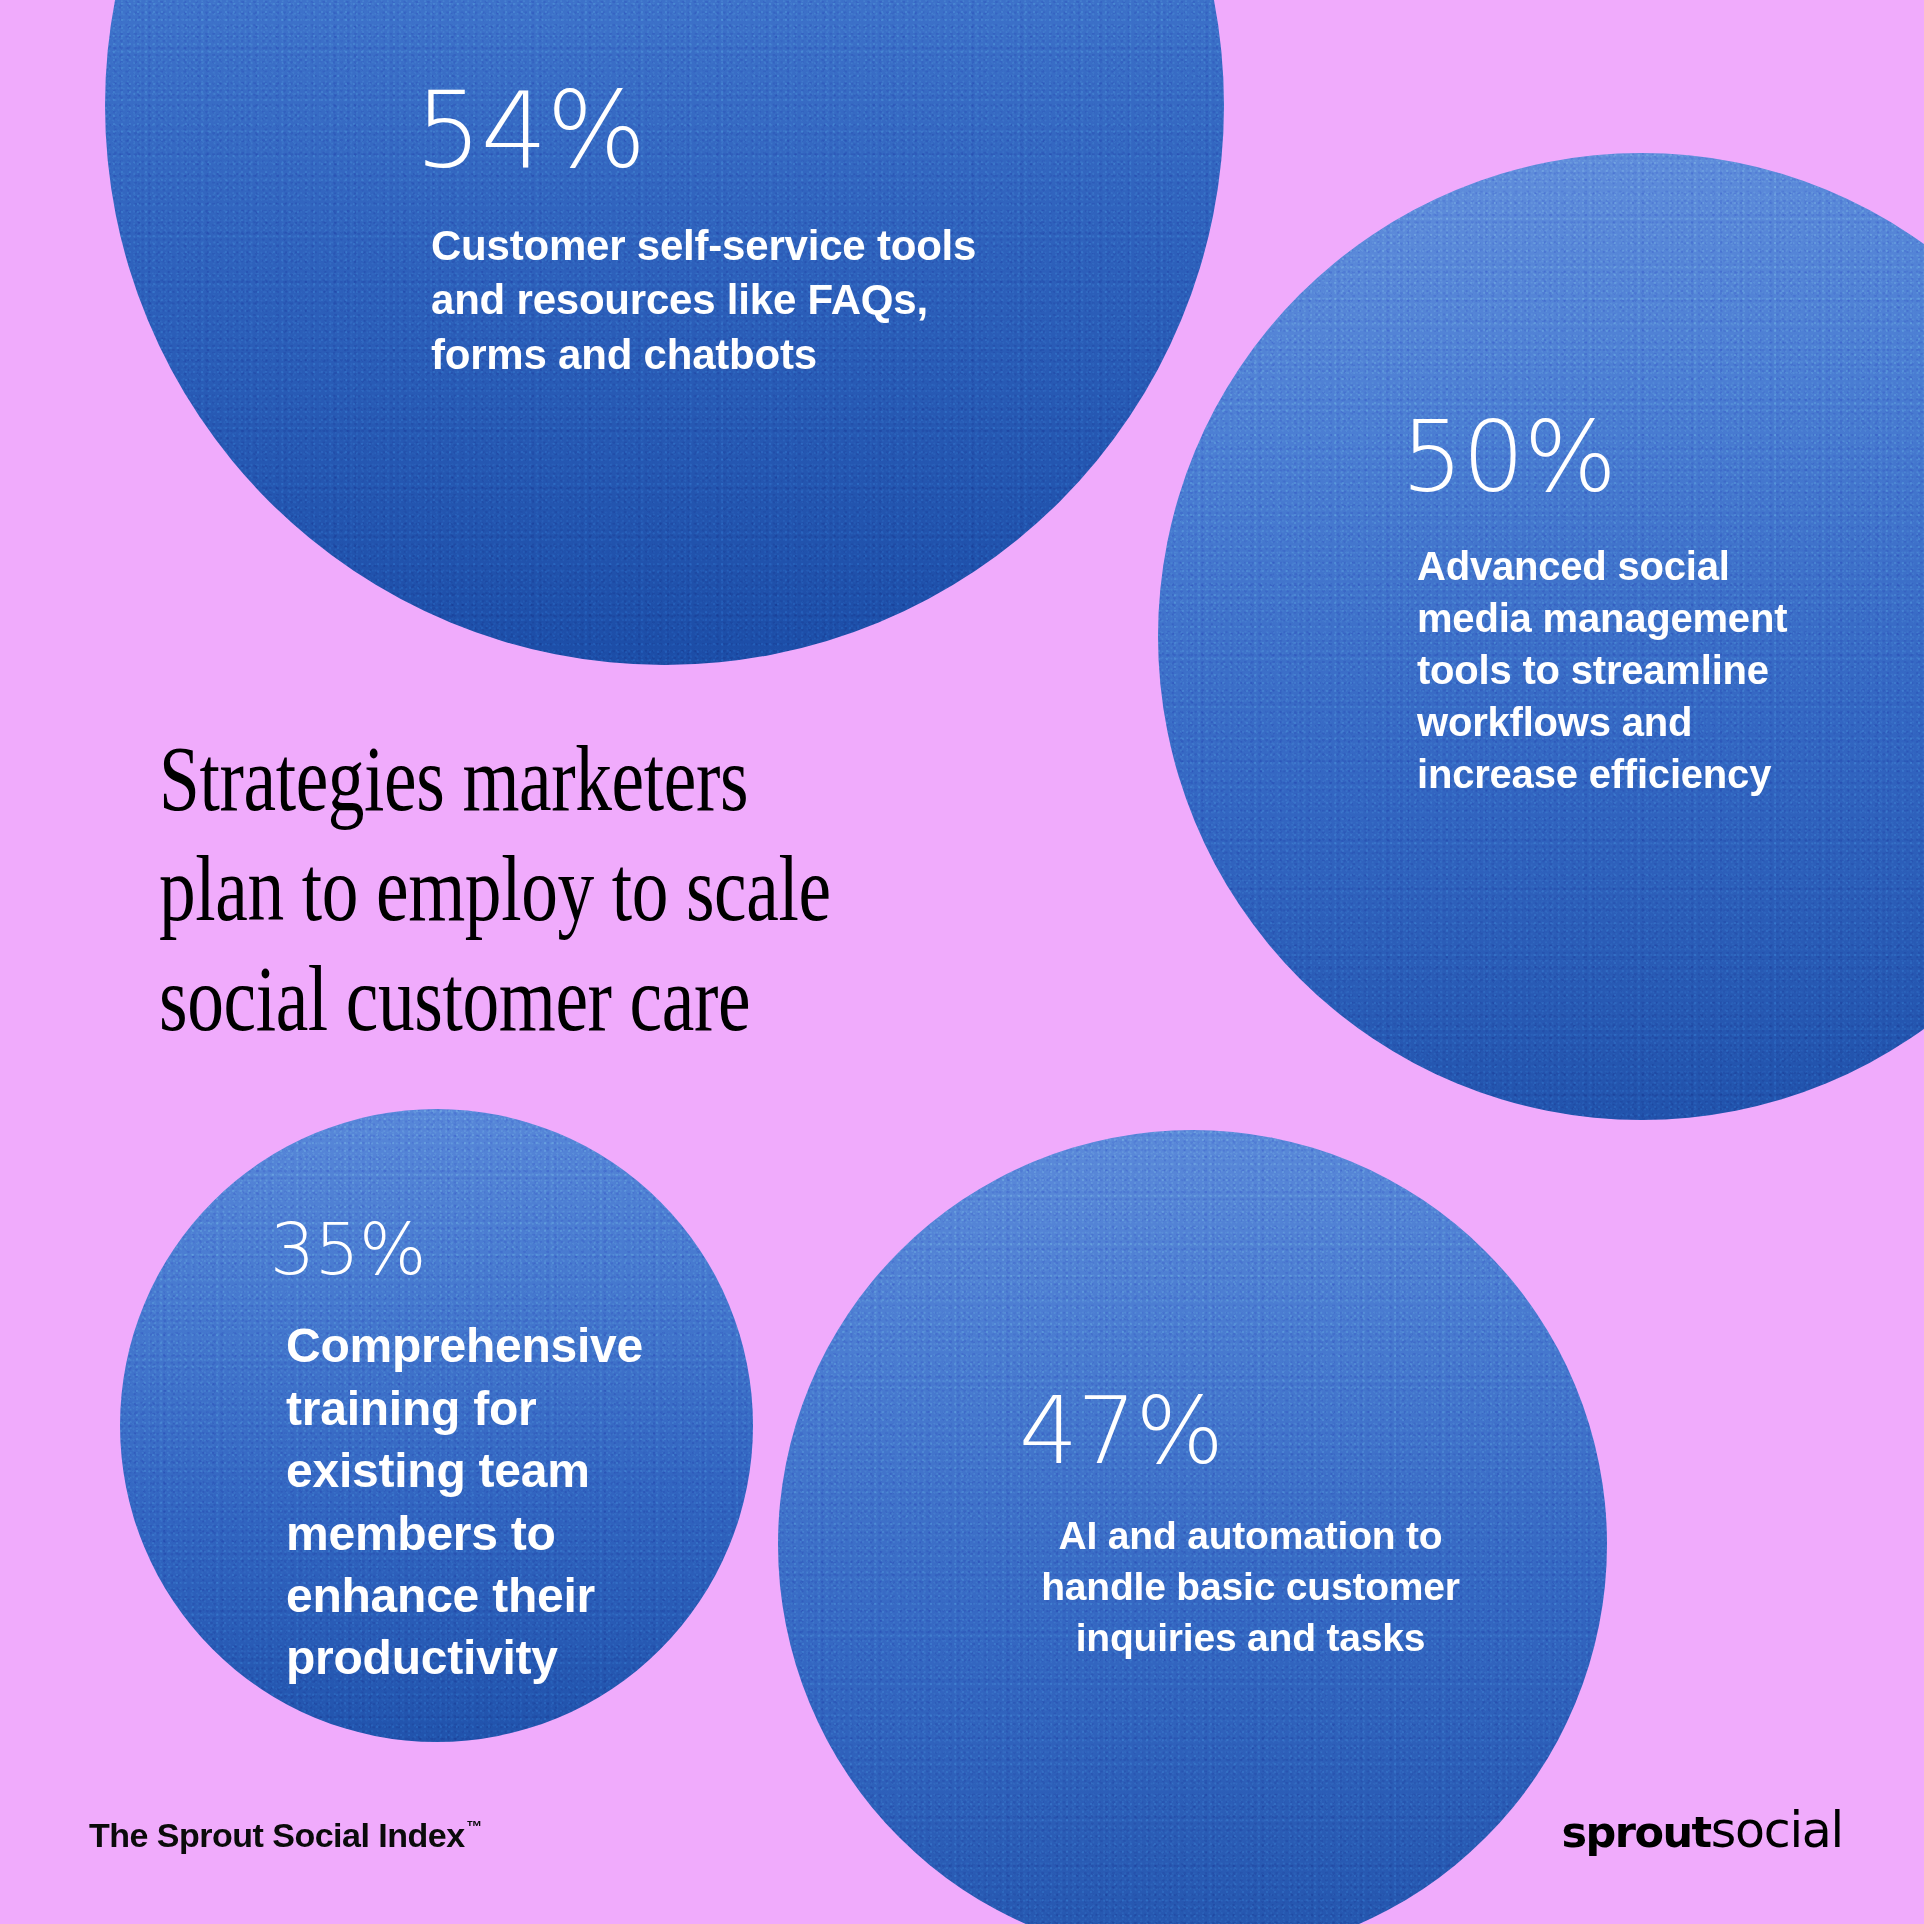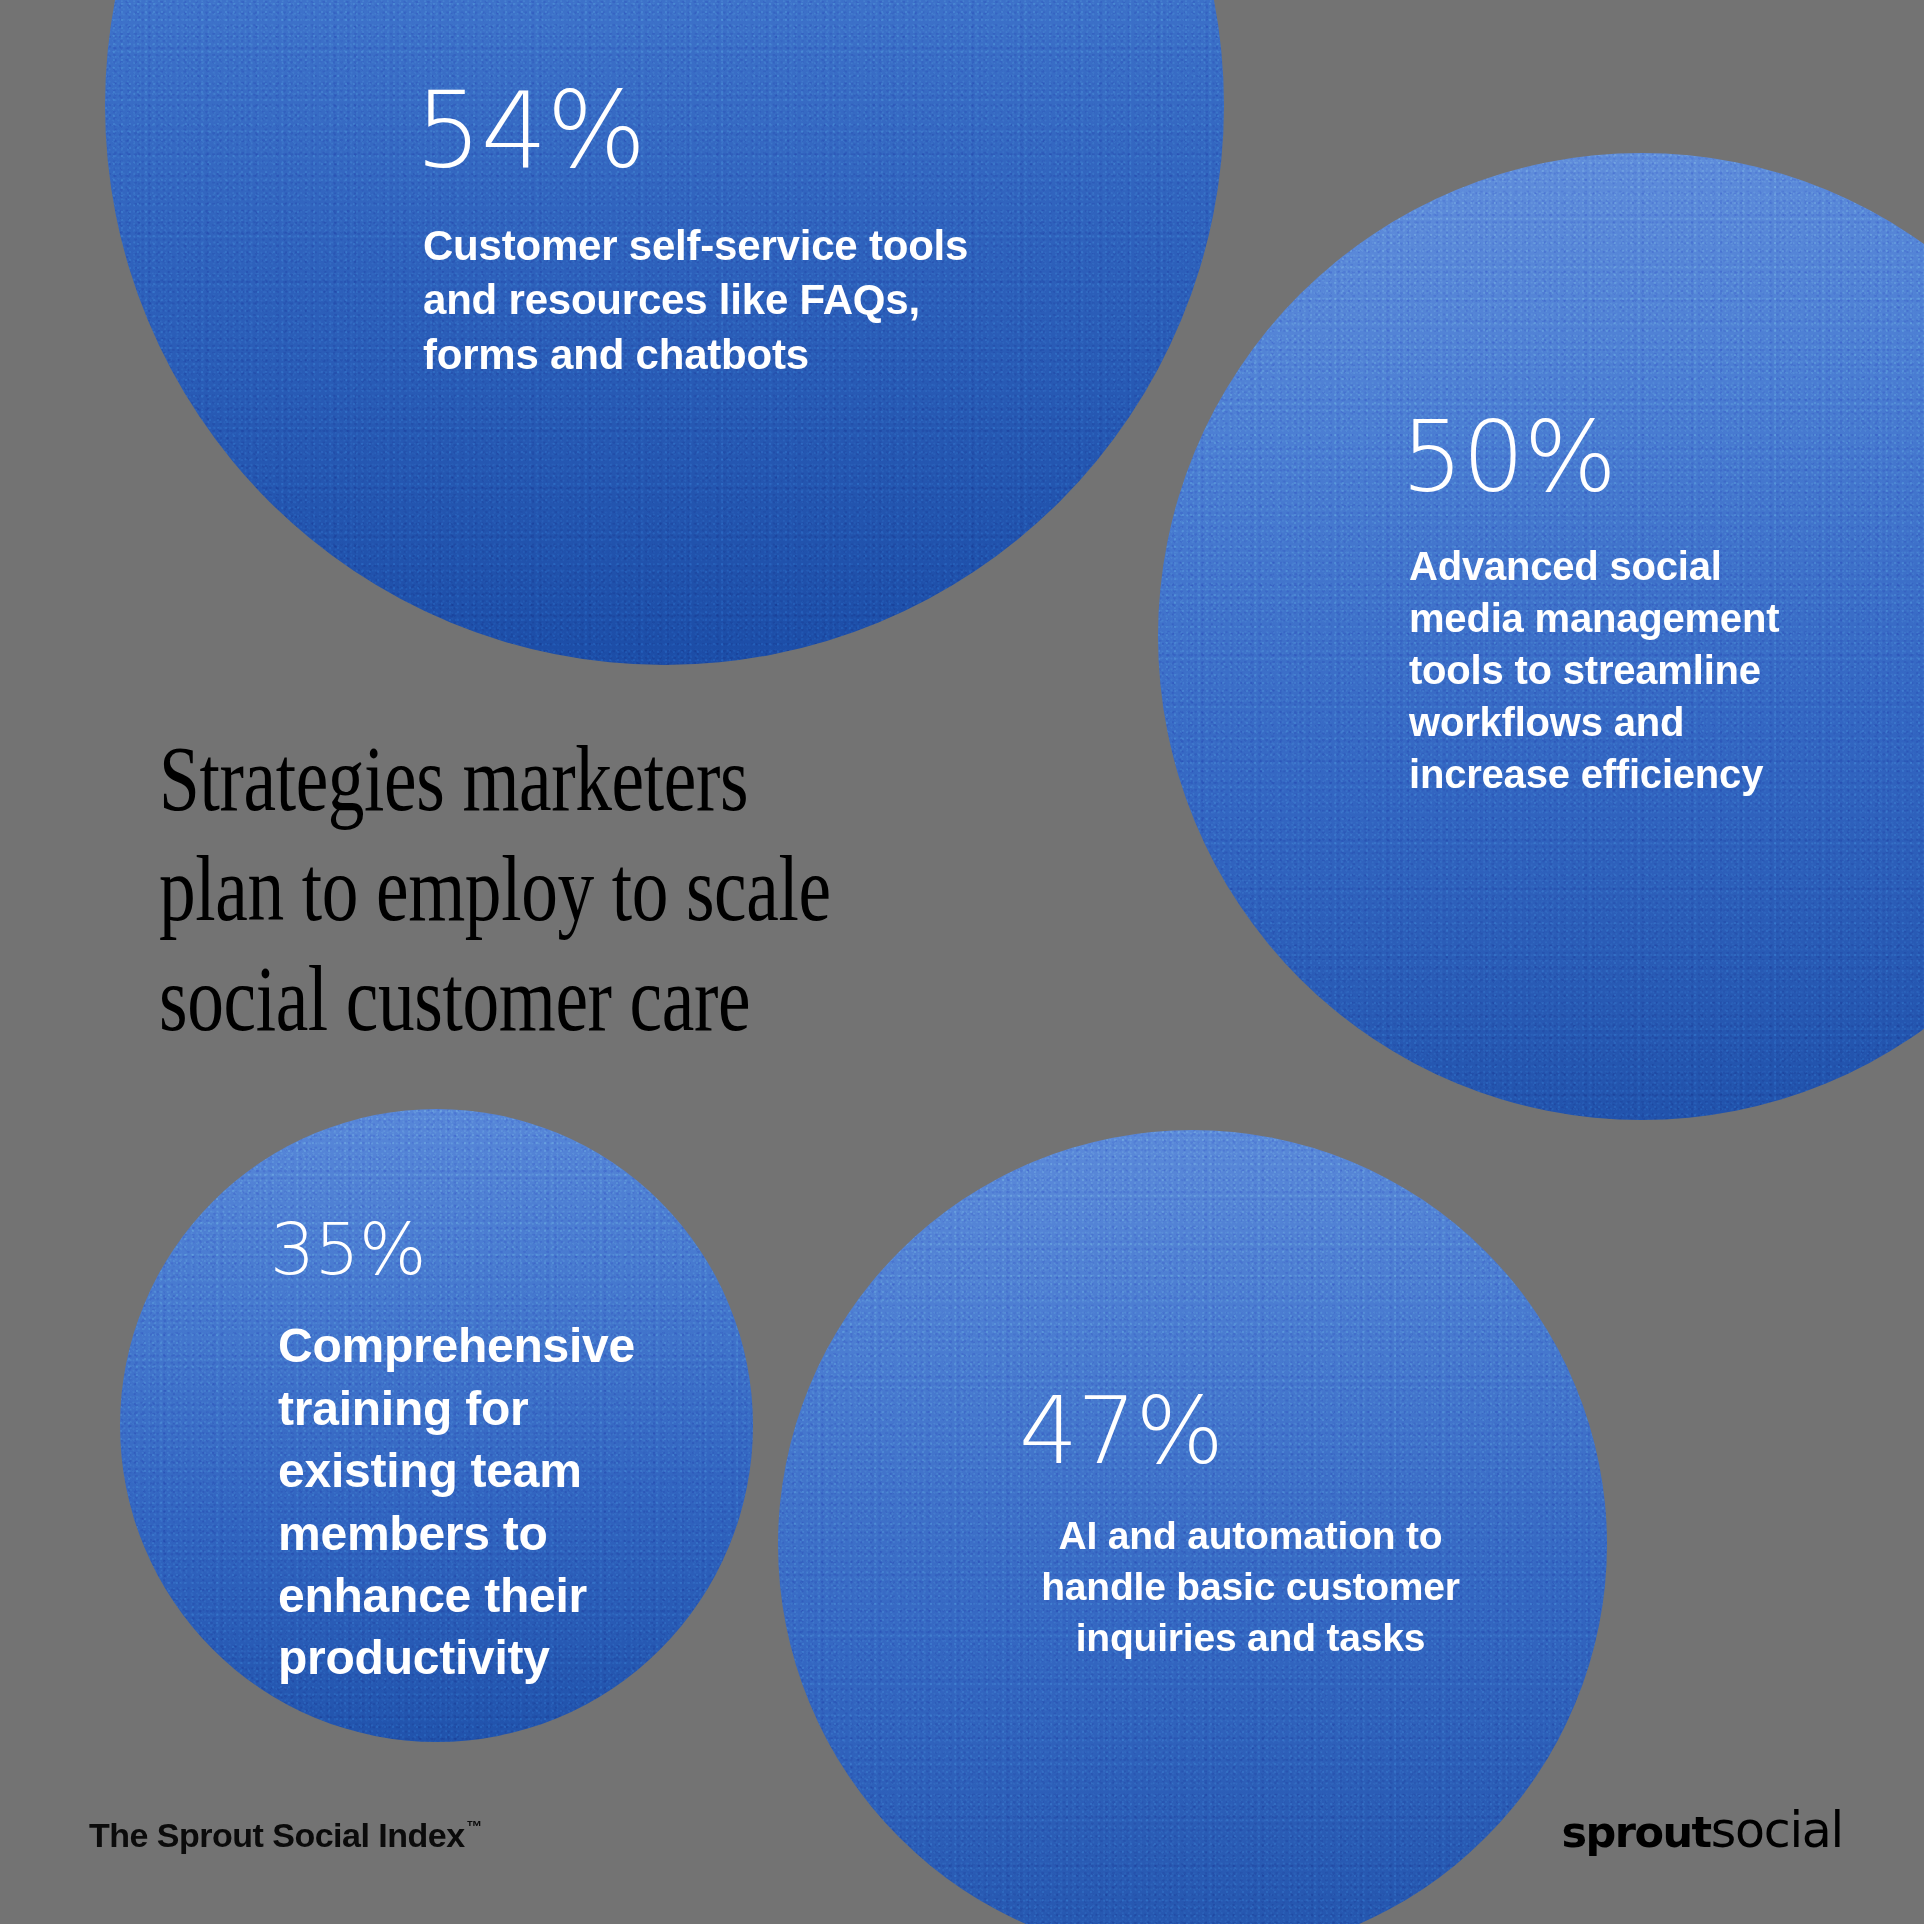--- a/index.html
+++ b/index.html
@@ -10,21 +10,21 @@
     width: 1925px;
     height: 1925px;
     background: #c9daf8;
     font-family: "Liberation Sans", sans-serif;
     overflow: hidden;
   }
   #canvas {
     position: relative;
     width: 1925px;
     height: 1925px;
-    background: #737373;
+    background: #f0abfc;
     overflow: hidden;
   }
 
   
   .bubble {
     position: absolute;
     border-radius: 50%;
     overflow: hidden;
     color: #ffffff;
   }
@@ -55,21 +55,21 @@
     letter-spacing: -.01em;
     color: #ffffff;
     margin: 0 0 30px 0;
   }
   .stat-desc {
     font-family: "Liberation Sans", sans-serif;
     font-weight: bold;
     line-height: 1.30;
     letter-spacing: -.005em;
     color: #ffffff;
-    margin: 8px;
+    margin: 16px;
   }
 
   
   #bubble-1 {
     left: 105px; top: -454px;
     width: 1119px; height: 1119px;
     background: linear-gradient(178deg, #5182d8 0%, #4277ce 34%, #2d60bb 64%, #1b4ca6 100%);
   }
   #bubble-1 .content { left: 310px; top: 536px; width: 588px; }
   #bubble-1 .stat-num { font-size: 105px; margin-bottom: 37px; }

